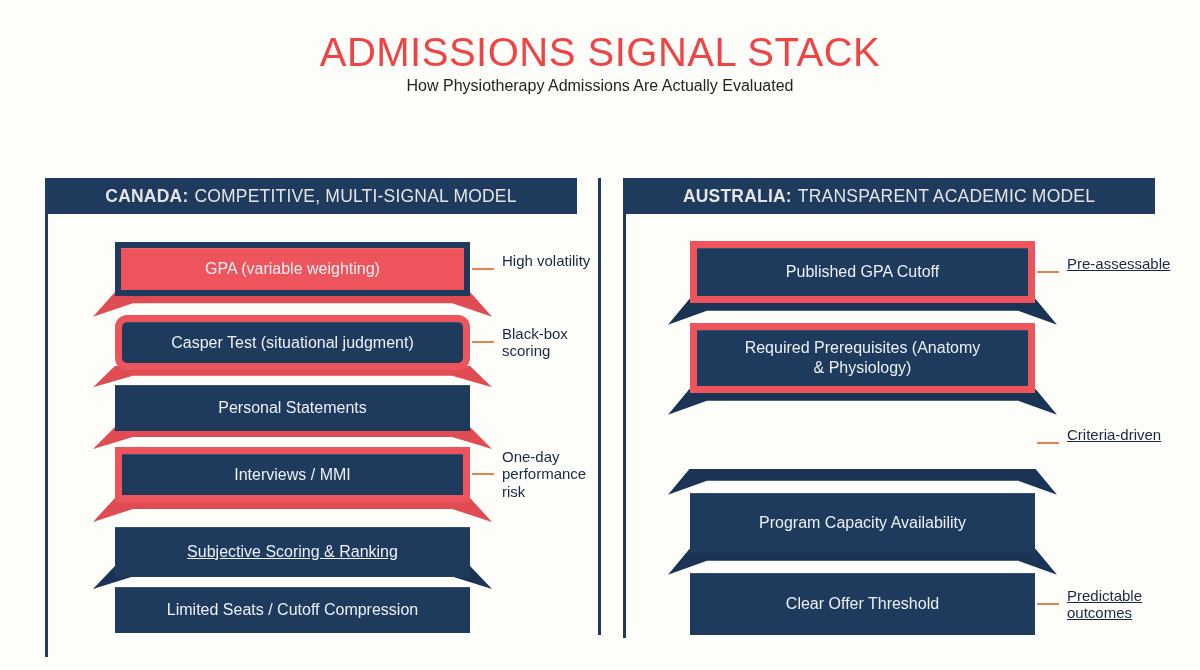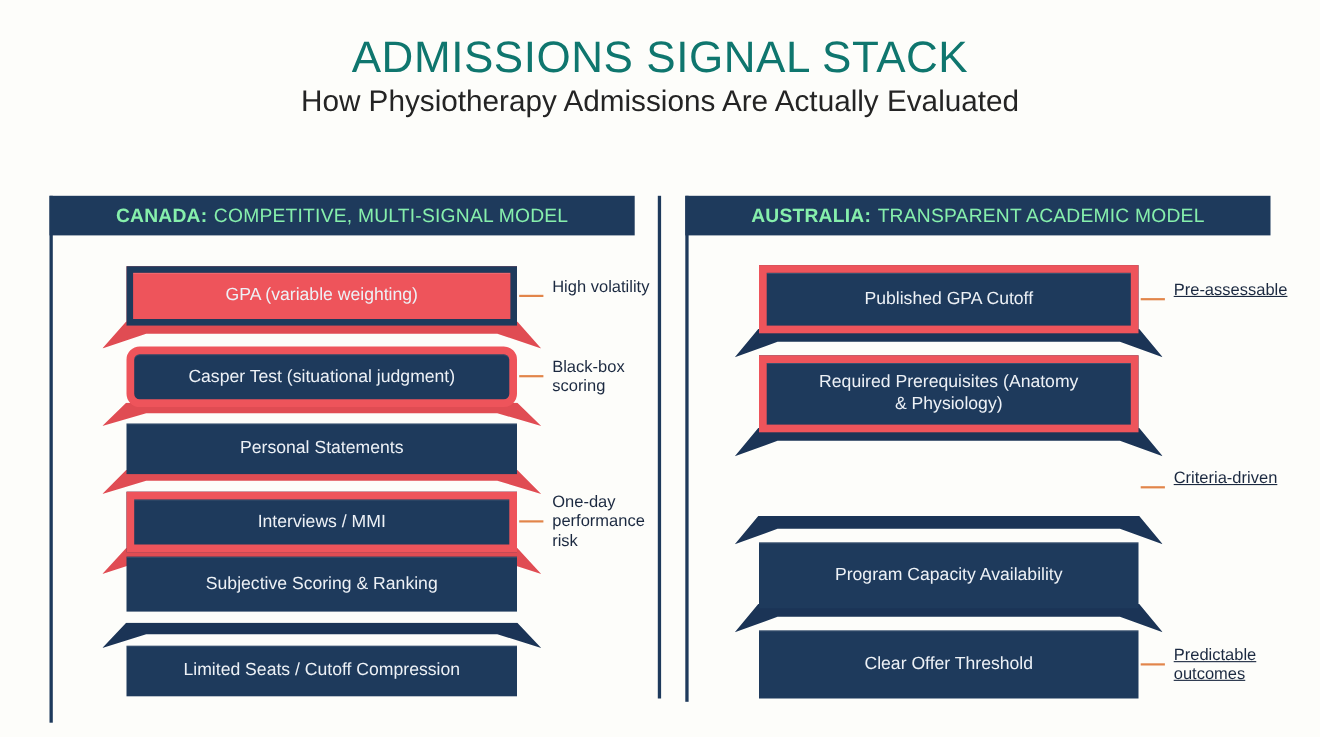--- a/index.html
+++ b/index.html
@@ -1,26 +1,26 @@
 <!DOCTYPE html>
 <html><head>
 <meta charset="utf-8">
 <style>
   html,body{margin:0;padding:0;}
   body{width:1200px;height:670px;background:#fdfdfa;font-family:"Liberation Sans",sans-serif;overflow:hidden;}
   .page{position:relative;width:1200px;height:670px;background:#fdfdfa;}
 
-  .title{margin:30px 0 2px;text-align:center;font-size:40px;font-weight:500;letter-spacing:.5px;color:#0f766e;}
-  .subtitle{text-align:center;font-size:27px;color:#242424;}
+  .title{margin:30px 0 2px;text-align:center;font-size:40px;font-weight:500;letter-spacing:.5px;color:#ef4444;}
+  .subtitle{text-align:center;font-size:16px;color:#242424;}
 
   .panel{position:absolute;top:148px;}
   .panel-left{left:45px;width:556px;height:500px;}
   .panel-right{left:623px;width:532px;height:500px;}
 
-  .panel-header{position:absolute;top:0;left:0;height:36px;background:#1e3a5c;color:#86efac;
+  .panel-header{position:absolute;top:0;left:0;height:36px;background:#1e3a5c;color:#e5e5e5;
     display:flex;align-items:center;justify-content:center;font-size:17.5px;letter-spacing:.2px;z-index:3;}
   .panel-left .panel-header{width:532px;}
   .panel-right .panel-header{width:532px;}
   .hb{font-weight:700;margin-right:6px;}
 
   .vline{position:absolute;width:3px;background:#1e3a5c;z-index:1;}
   .panel-left .vl-a{left:0;top:0;height:479px;}
   .panel-left .vl-b{left:553px;top:0;height:457px;}
   .panel-right .vl-a{left:0;top:0;height:460px;}
 
@@ -74,21 +74,21 @@
     </div>
     <div class="bar red-border" style="top:137px;height:55px;border-radius:12px;">
       <span>Casper Test (situational judgment)</span>
     </div>
     <div class="bar" style="top:207px;height:46px;">
       <span>Personal Statements</span>
     </div>
     <div class="bar red-border" style="top:269px;height:55px;">
       <span>Interviews / MMI</span>
     </div>
-    <div class="bar" style="top:328px;height:50px;">
+    <div class="bar" style="top:349px;height:50px;text-decoration:underline;">
       <span>Subjective Scoring &amp; Ranking</span>
     </div>
     <div class="bar" style="top:409px;height:46px;">
       <span>Limited Seats / Cutoff Compression</span>
     </div>
 
     <div class="conn" style="top:90px;"></div>
     <div class="ann" style="top:74px;">High volatility</div>
 
     <div class="conn" style="top:163px;"></div>

